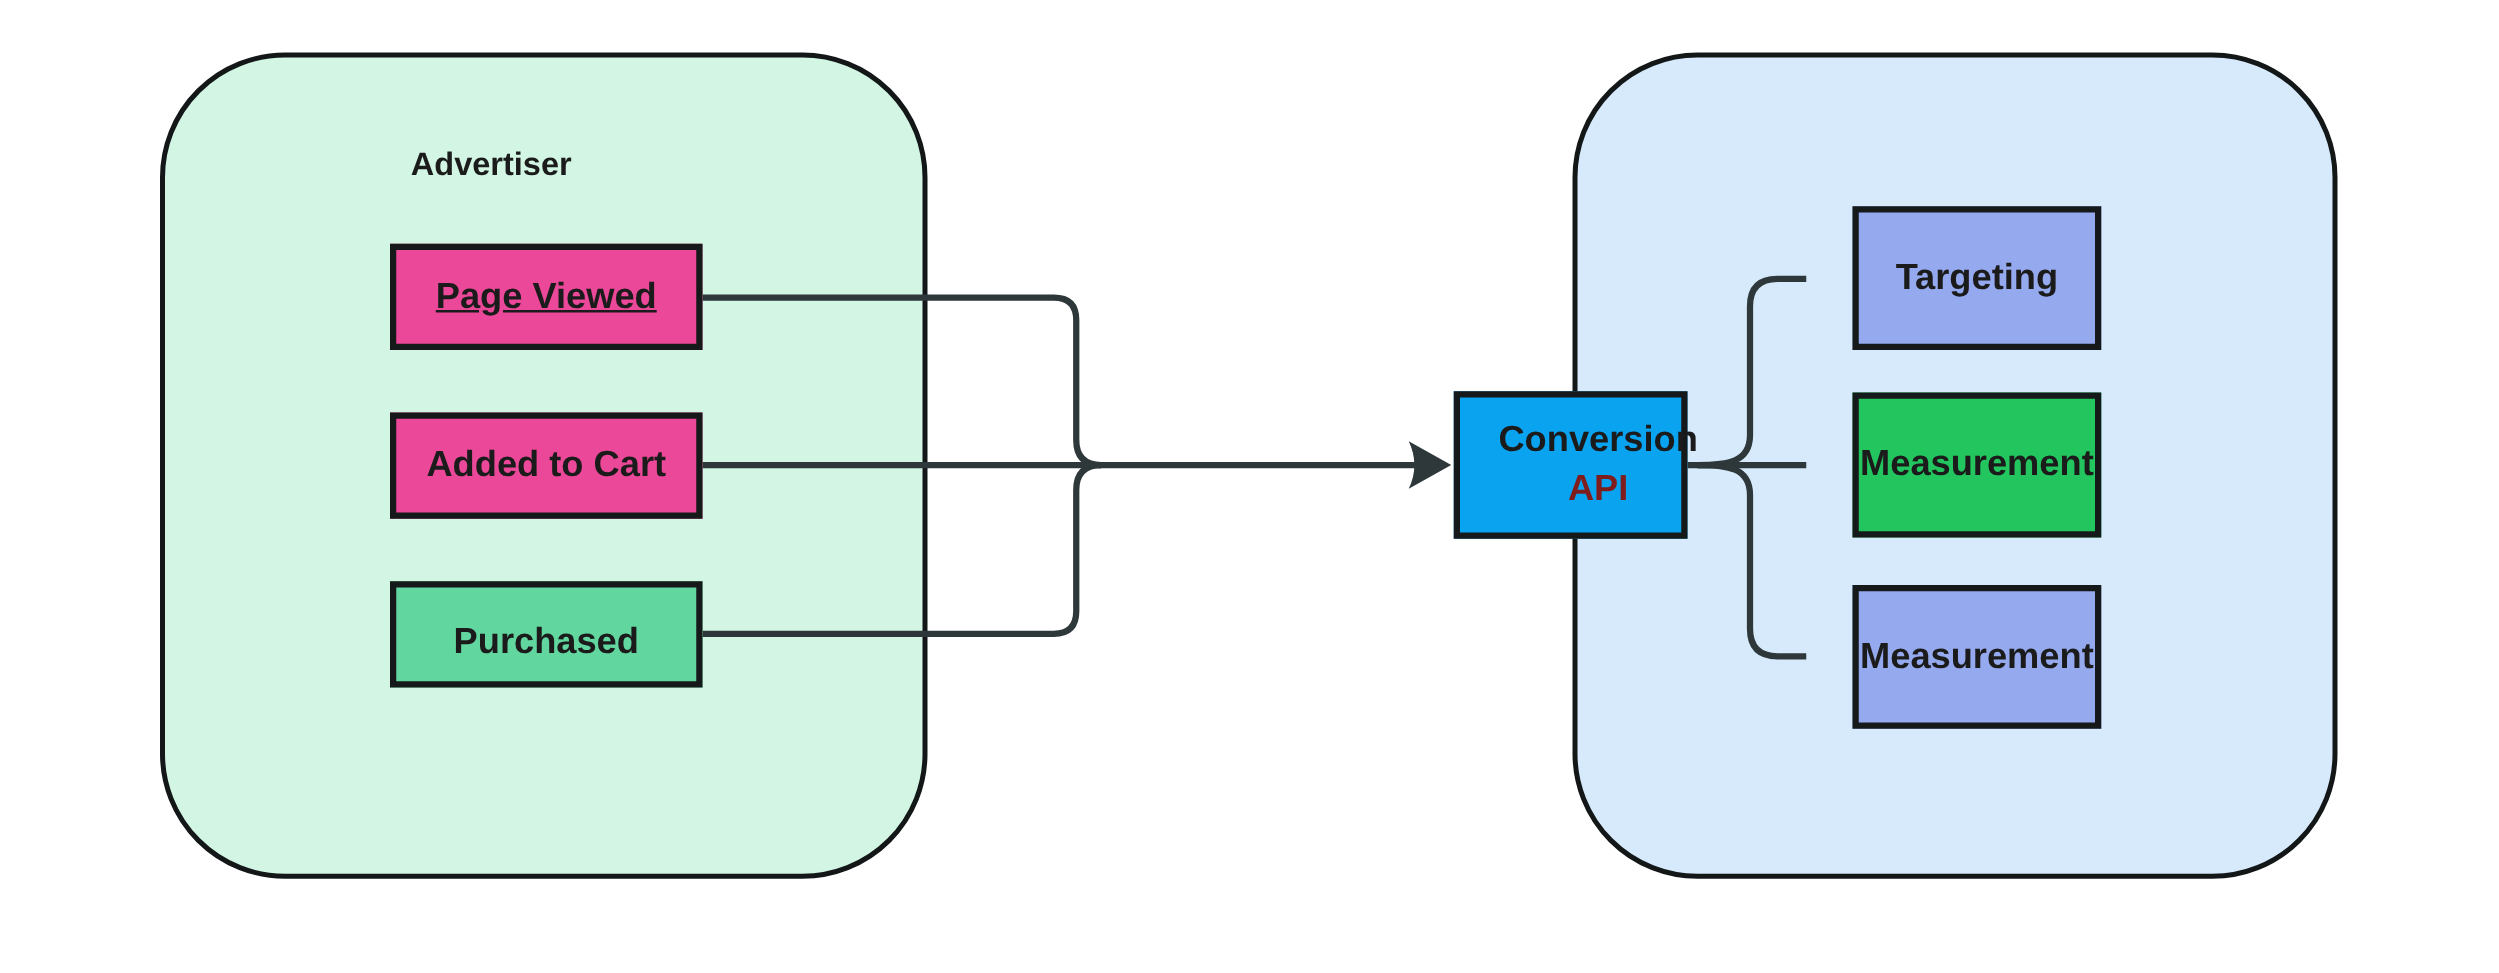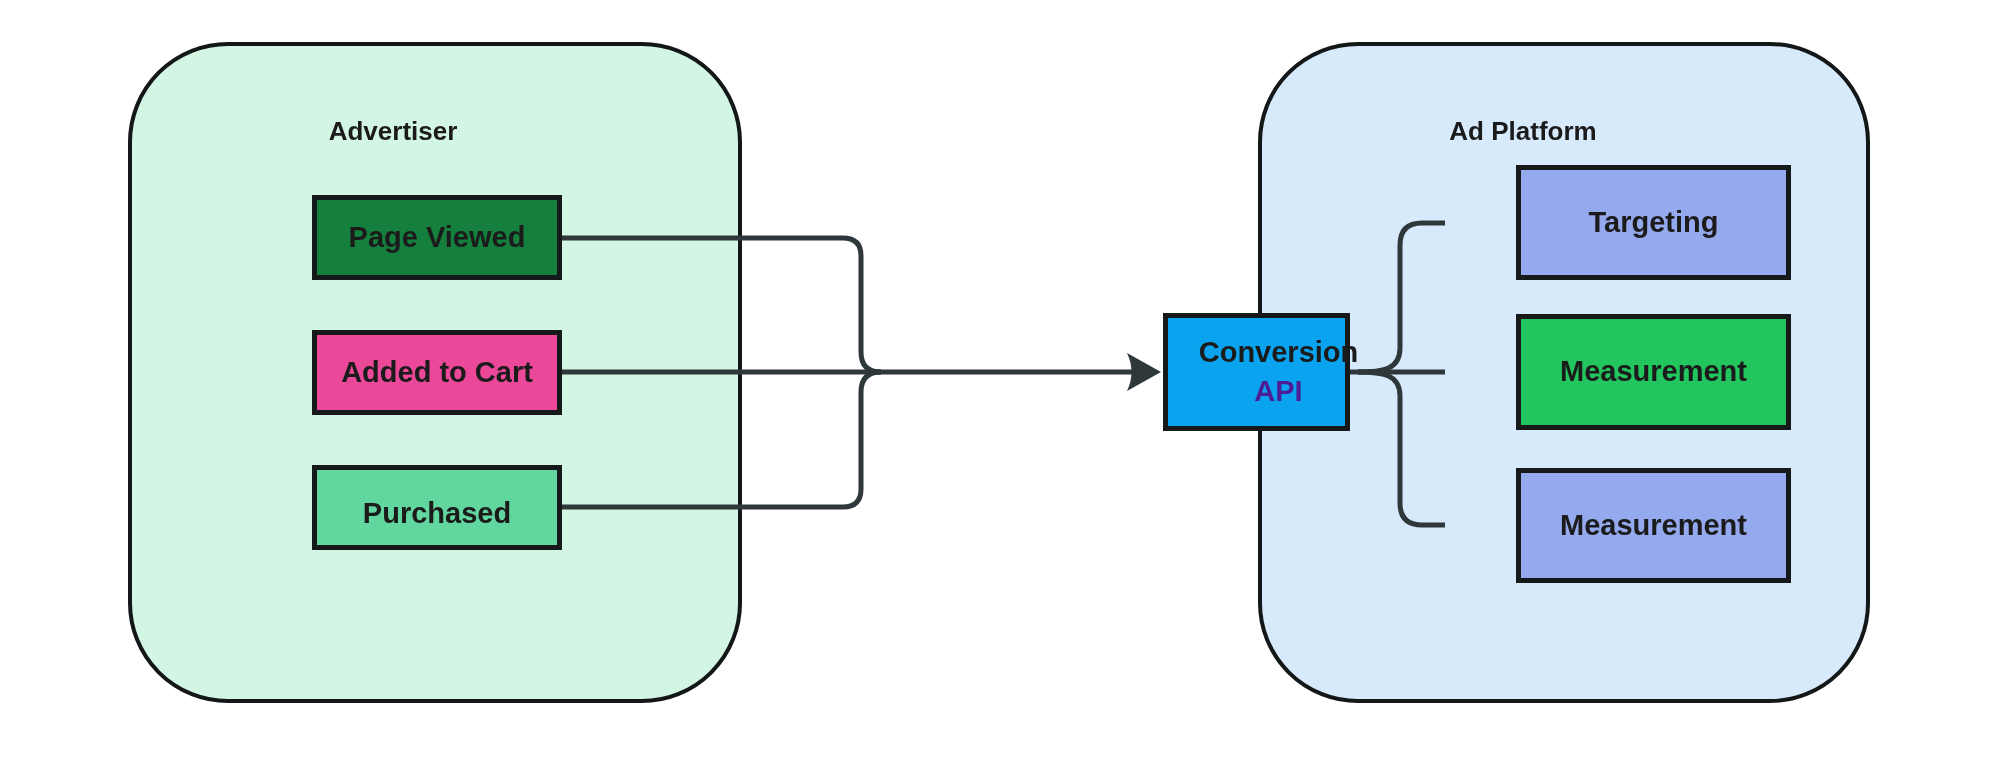--- a/index.html
+++ b/index.html
@@ -79,59 +79,58 @@
   .node-event      { left: 312px; width: 250px; height: 85px; background: #61d69e; }
   .node-pageviewed { top: 195px; }
   .node-addedcart  { top: 330px; }
   .node-purchased  { top: 465px; }
 
   .node-hub {
     left: 1163px; top: 313px;
     width: 187px; height: 118px;
     background: #0aa3f0;
   }
-  .node-capability { left: 1516px; width: 275px; height: 115px; background: #95a9ee; }
+  .node-capability { left: 1482px; width: 199px; height: 115px; background: #95a9ee; }
   .node-targeting    { top: 165px; }
   .node-measurement  { top: 314px; height: 116px; }
   .node-optimization { top: 468px; }
 </style>
 </head>
 <body>
 
 <div class="canvas">
 
   <div class="container-group container-advertiser" style="background-color: rgb(210, 245, 228); border-color: rgb(20, 23, 24);"></div>
   <div class="group-title title-advertiser" style="color: rgb(27, 27, 27);">Advertiser</div>
 
   <div class="container-group container-platform" style="background-color: rgb(214, 234, 251); border-color: rgb(20, 23, 24);"></div>
-  <div class="group-title title-platform" style="color: rgb(27, 27, 27);">Ad Platform</div>
 
   <svg class="connectors" width="1999" height="778" viewBox="0 0 1999 778">
     <path class="edge" d="M 562 238 H 843 Q 861 238 861 256 V 352 Q 861 372 881 372" style="stroke: rgb(46, 55, 58);"></path>
     <path class="edge" d="M 562 507 H 843 Q 861 507 861 489 V 392 Q 861 372 881 372" style="stroke: rgb(46, 55, 58);"></path>
     <path class="edge" d="M 562 372 H 1132" style="stroke: rgb(46, 55, 58);"></path>
     <path class="arrowhead" d="M 1127 353 L 1161 372 L 1127 391 Q 1136 372 1127 353 Z" style="fill: rgb(46, 55, 58);"></path>
     <path class="edge" d="M 1350 372 H 1445" style="stroke: rgb(46, 55, 58);"></path>
     <path class="edge" d="M 1358 372 C 1382 372 1400 370 1400 348 V 245 Q 1400 223 1422 223 H 1445" style="stroke: rgb(46, 55, 58);"></path>
     <path class="edge" d="M 1358 372 C 1382 372 1400 374 1400 396 V 503 Q 1400 525 1422 525 H 1445" style="stroke: rgb(46, 55, 58);"></path>
   </svg>
 
-  <div class="node node-event node-pageviewed" style="background-color: #15803d; border-color: rgb(22, 25, 26);">
+  <div class="node node-event node-pageviewed" style="background-color: #ec4899; border-color: rgb(22, 25, 26); text-decoration: underline;">
     <span style="color: rgb(27, 27, 27);">Page Viewed</span>
   </div>
   <div class="node node-event node-addedcart" style="background-color: #ec4899; border-color: rgb(22, 25, 26);">
     <span style="color: rgb(27, 27, 27);">Added to Cart</span>
   </div>
   <div class="node node-event node-purchased" style="background-color: rgb(97, 214, 158); border-color: rgb(22, 25, 26);">
     <span style="color: rgb(27, 27, 27); margin-top: 12px;">Purchased</span>
   </div>
 
   <div class="node node-hub" style="background-color: rgb(10, 163, 240); border-color: rgb(22, 25, 26); padding-left: 44px;">
     <span style="color: rgb(27, 27, 27);">Conversion</span>
-    <span style="color: #4c1d95; text-align: right;">API</span>
+    <span style="color: #7f1d1d; text-align: right;">API</span>
   </div>
 
   <div class="node node-capability node-targeting" style="background-color: rgb(149, 169, 238); border-color: rgb(22, 25, 26);">
     <span style="color: rgb(27, 27, 27);">Targeting</span>
   </div>
   <div class="node node-capability node-measurement" style="background-color: #22c55e; border-color: rgb(22, 25, 26);">
     <span style="color: rgb(27, 27, 27);">Measurement</span>
   </div>
   <div class="node node-capability node-optimization" style="background-color: rgb(149, 169, 238); border-color: rgb(22, 25, 26);">
     <span style="color: rgb(27, 27, 27);">Measurement</span>

